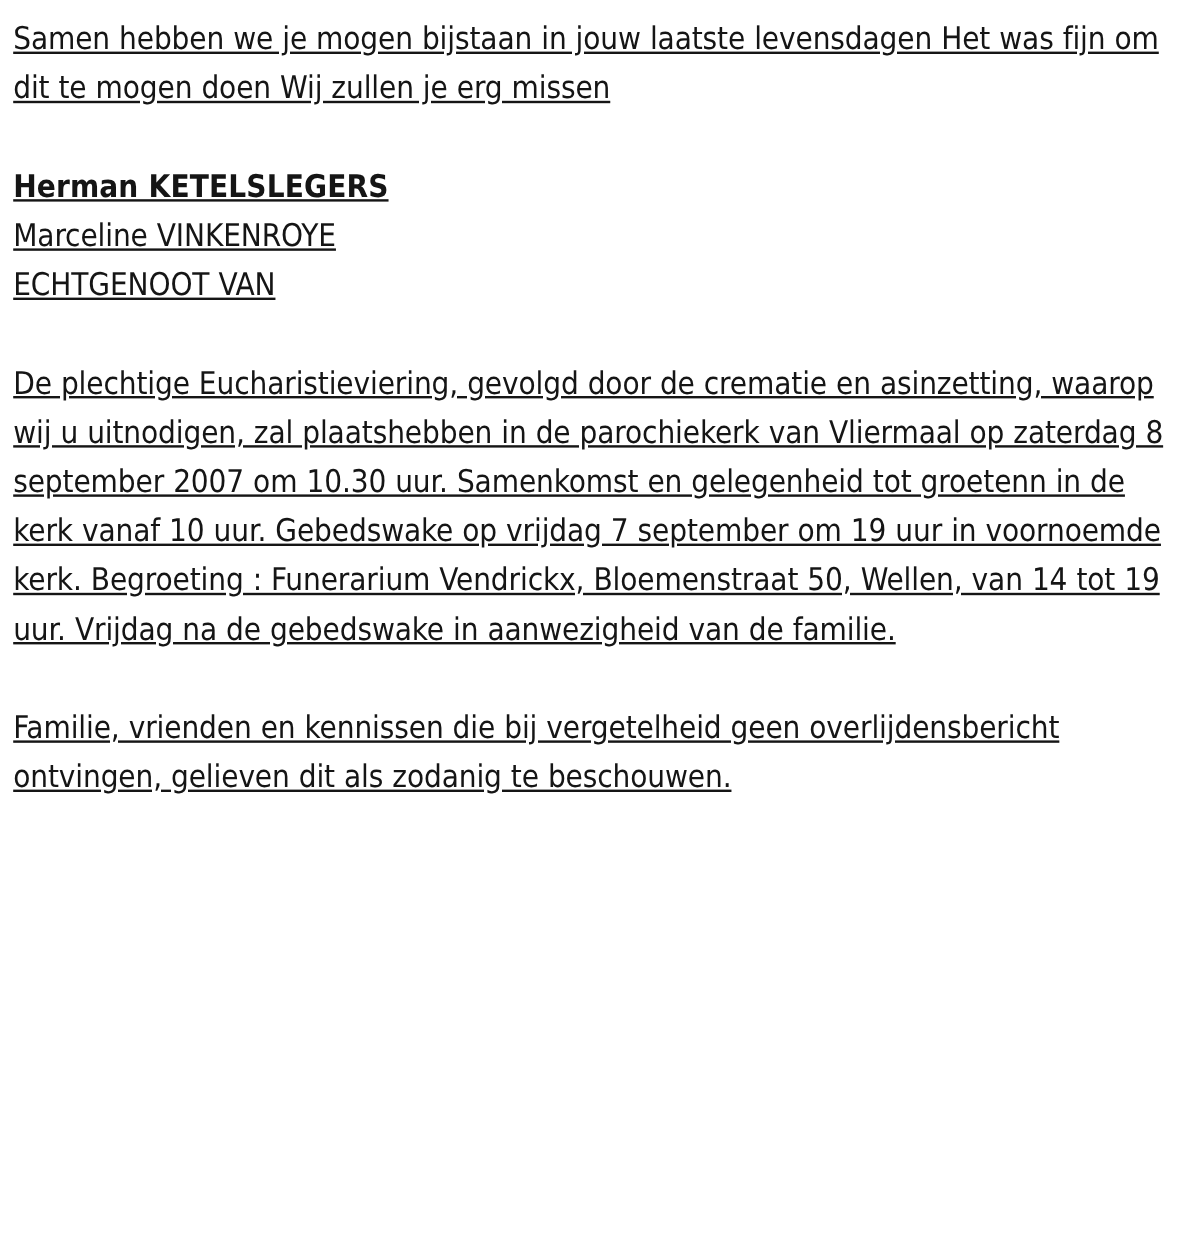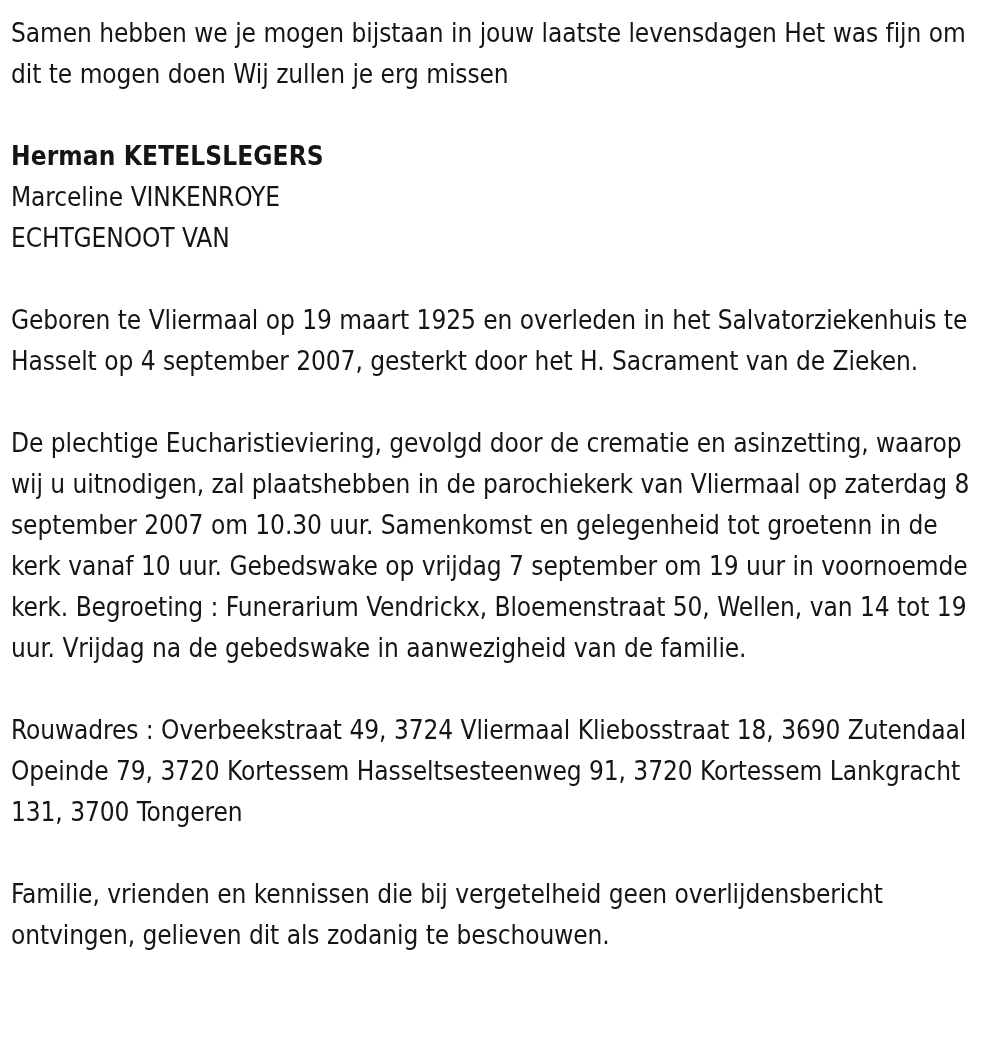--- a/index.html
+++ b/index.html
@@ -16,20 +16,21 @@
     font-stretch: condensed;
     color: #151515;
     -webkit-font-smoothing: antialiased;
   }
   .page {
     box-sizing: border-box;
     width: 1000px;
     height: 852px;
     padding: 13px 8px 0 11px;
     background: #ffffff;
+    text-decoration: underline;
   }
   .obit-text {
     font-size: 26px;
     line-height: 41px;
     letter-spacing: -0.1px;
     word-spacing: 0.2px;
     text-align: left;
   }
   .para {
     margin: 0 0 41px 0;
@@ -67,22 +68,20 @@
   <div class="obit-text">
 
     <p class="para para-narrow">Samen hebben we je mogen bijstaan in jouw laatste levensdagen Het was fijn om dit te mogen doen Wij zullen je erg missen</p>
 
     <div class="name-block">
       <span class="name-line deceased-name">Herman KETELSLEGERS</span>
       <span class="name-line kin-name">Marceline VINKENROYE</span>
       <span class="name-line kin-relation">ECHTGENOOT VAN</span>
     </div>
 
-    <p class="para para-narrow">Geboren te Vliermaal op 19 maart 1925 en overleden in het Salvatorziekenhuis te Hasselt op 4 september 2007, gesterkt door het H. Sacrament van de Zieken.</p>
 
     <p class="para para-wide">De plechtige Eucharistieviering, gevolgd door de crematie en asinzetting, waarop wij u uitnodigen, zal plaatshebben in de parochiekerk van Vliermaal op zaterdag 8 september 2007 om 10.30 uur. Samenkomst en gelegenheid tot groetenn in de kerk vanaf 10 uur. Gebedswake op vrijdag 7 september om 19 uur in voornoemde kerk. Begroeting : Funerarium Vendrickx, Bloemenstraat 50, Wellen, van 14 tot 19 uur. Vrijdag na de gebedswake in aanwezigheid van de familie.</p>
 
-    <p class="para para-narrow">Rouwadres : Overbeekstraat 49, 3724 Vliermaal Kliebosstraat 18, 3690 Zutendaal Opeinde 79, 3720 Kortessem Hasseltsesteenweg 91, 3720 Kortessem Lankgracht 131, 3700 Tongeren</p>
 
     <p class="para para-narrow">Familie, vrienden en kennissen die bij vergetelheid geen overlijdensbericht ontvingen, gelieven dit als zodanig te beschouwen.</p>
 
   </div>
 </div>
 
 </body></html>

